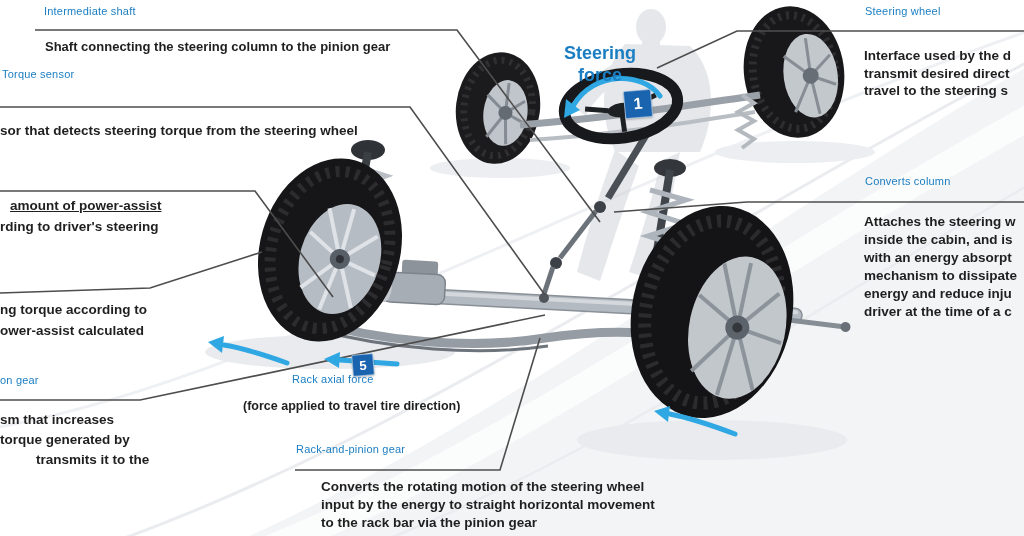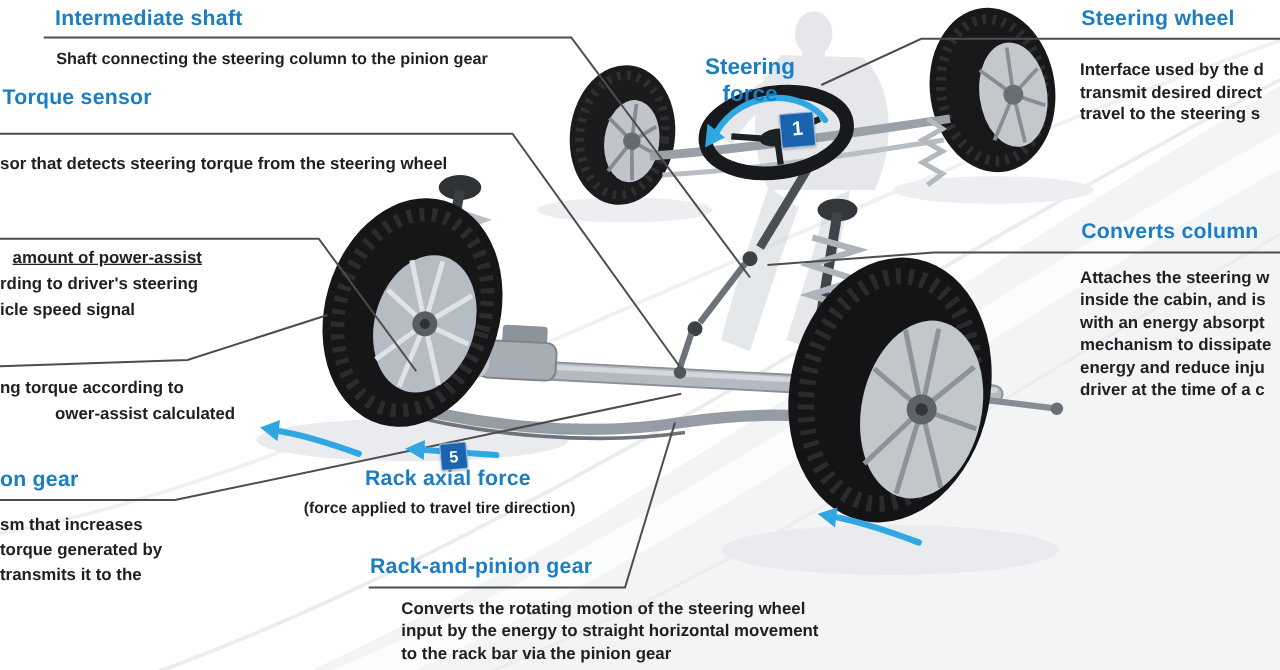--- a/index.html
+++ b/index.html
@@ -9,21 +9,21 @@
     --leader:#4d4d4d;
     --ink:#1f1f1f;
   }
   html,body{margin:0;padding:0;}
   body{
     width:1024px;height:536px;position:relative;overflow:hidden;background:#ffffff;
     font-family:"Liberation Sans",sans-serif;
   }
   #scene{position:absolute;left:0;top:0;width:1024px;height:536px;}
   .lbl-title{
-    position:absolute;font-weight:bold;font-size:17px;color:var(--accent);
+    position:absolute;font-weight:normal;font-size:11px;color:var(--accent);
     white-space:nowrap;letter-spacing:.2px;
   }
   .txt{
     position:absolute;font-weight:bold;color:var(--ink);font-size:13px;line-height:18px;
     white-space:nowrap;
   }
   .txt-l{font-size:13.5px;line-height:21px;}
   .badge{
     position:absolute;background:var(--badge);color:#fff;font-weight:bold;
     display:flex;align-items:center;justify-content:center;
@@ -215,33 +215,32 @@
 
 <div class="lbl-title" style="left:44px;top:5px;">Intermediate shaft</div>
 <div class="txt" style="left:45px;top:38px;">Shaft connecting the steering column to the pinion gear</div>
 
 <div class="lbl-title" style="left:2px;top:68px;">Torque sensor</div>
 <div class="txt txt-l" style="left:0px;top:122px;line-height:18px;">sor that detects steering torque from the steering wheel</div>
 
 <div style="position:absolute;left:0;top:195px;">
   <div class="txt txt-l" style="position:static;padding-left:10px;text-decoration:underline;">amount of power-assist</div>
   <div class="txt txt-l" style="position:static;">rding to driver's steering</div>
-  <div class="txt txt-l" style="position:static;">icle speed signal</div>
 </div>
 
 <div style="position:absolute;left:0;top:299px;">
   <div class="txt txt-l" style="position:static;">ng torque according to</div>
-  <div class="txt txt-l" style="position:static;padding-left:44px;">ower-assist calculated</div>
+  <div class="txt txt-l" style="position:static;">ower-assist calculated</div>
 </div>
 
 <div class="lbl-title" style="left:0px;top:374px;">on gear</div>
 <div style="position:absolute;left:0;top:410px;">
   <div class="txt txt-l" style="position:static;line-height:20px;">sm that increases</div>
   <div class="txt txt-l" style="position:static;line-height:20px;">torque generated by</div>
-  <div class="txt txt-l" style="position:static;line-height:20px;">transmits it to the</div>
+  <div class="txt txt-l" style="position:static;line-height:20px;margin-left:36px;">transmits it to the</div>
 </div>
 
 <div id="steering-force">
   <div>Steering</div>
   <div>force</div>
 </div>
 <div id="badge-1" class="badge">1</div>
 
 <div id="badge-5" class="badge">5</div>
 <div class="lbl-title" style="left:292px;top:373px;">Rack axial force</div>

